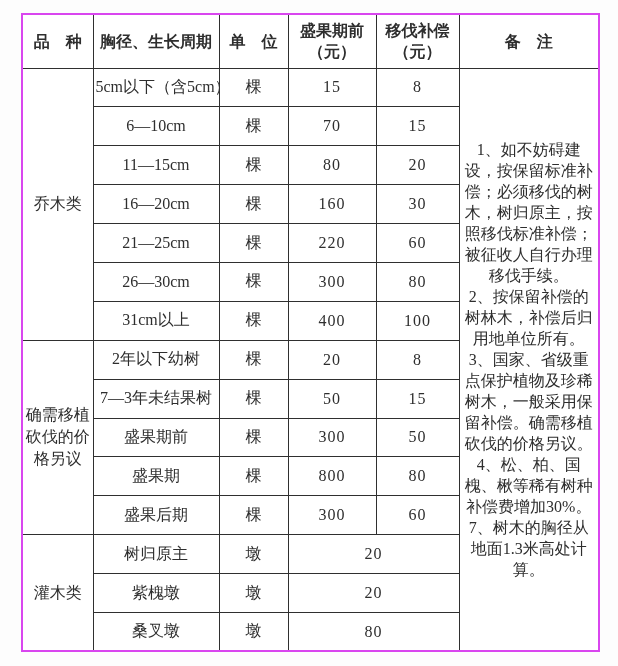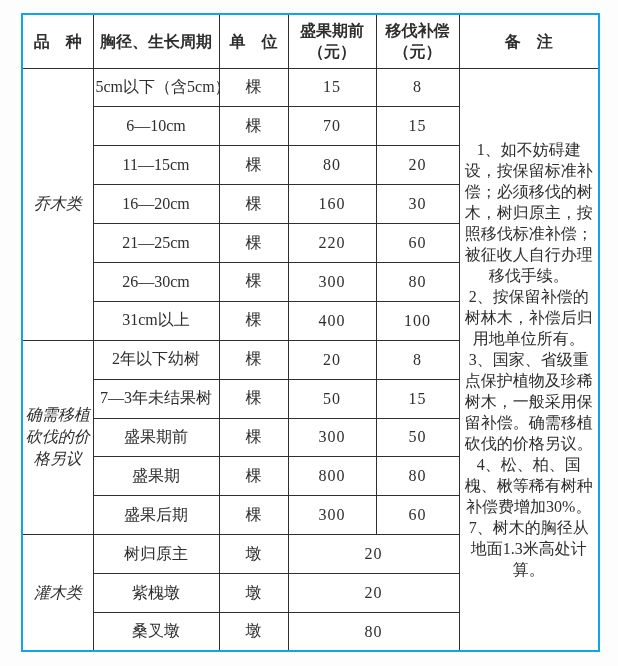--- a/index.html
+++ b/index.html
@@ -17,21 +17,21 @@
     height: 666px;
     overflow: hidden;
   }
   table.comp-table {
     position: absolute;
     left: 21px;
     top: 13px;
     border-collapse: collapse;
     table-layout: fixed;
     width: 577px;
-    border: 2px solid #0ea5e9;
+    border: 2px solid #d946ef;
   }
   table.comp-table td, table.comp-table th {
     border: 1px solid #2f2f2f;
     text-align: center;
     vertical-align: middle;
     font-size: 16px;
     padding: 0 2px;
     overflow: hidden;
     background: #ffffff;
   }
@@ -42,21 +42,20 @@
     font-size: 17px;
     white-space: pre-line;
     line-height: 21px;
   }
   td.cat {
     white-space: normal;
     word-break: break-all;
     line-height: 22px;
     font-size: 16px;
     padding: 0 3px;
-    font-style: italic;
   }
   td.spec { white-space: nowrap; }
   td.unit { }
   td.num  { font-size: 16px; letter-spacing: 1px; margin-top: 16px; }
   td.remarks {
     text-align: left;
     white-space: pre-line;
     line-height: 21px;
     font-size: 16px;
     padding: 0 4px;

